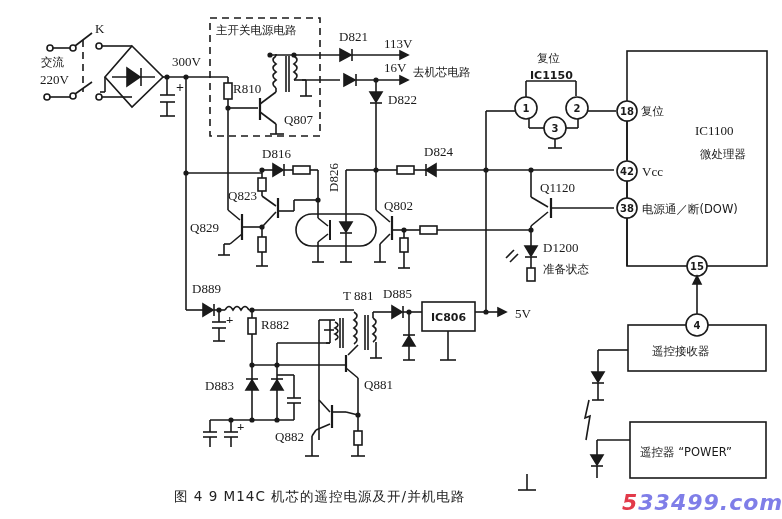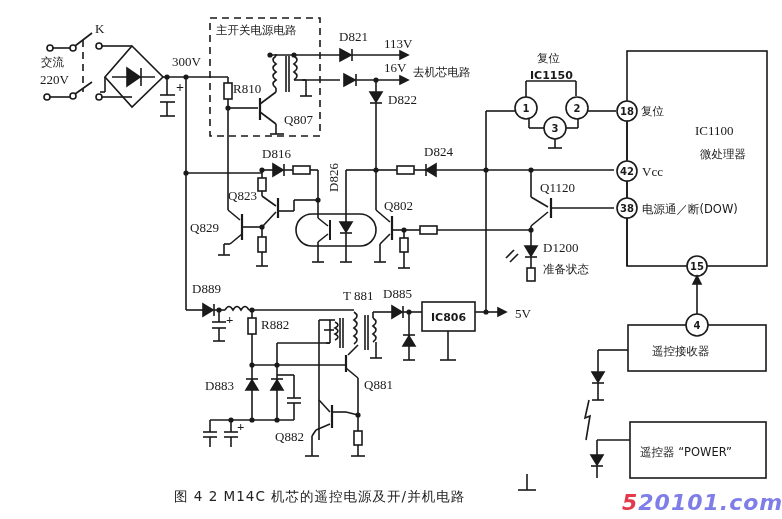--- a/index.html
+++ b/index.html
@@ -398,14 +398,14 @@
     <line x1="597" y1="440" x2="597" y2="455"></line>
     <polygon points="591,455 603,455 597,465" class="fill"></polygon>
     <line x1="591" y1="466" x2="603" y2="466"></line>
     <line x1="597" y1="466" x2="597" y2="478"></line>
   </g>
 
   <line x1="527" y1="474" x2="527" y2="490"></line>
   <line x1="518" y1="490" x2="536" y2="490"></line>
 </svg>
 
-<div class="caption">图 4  2  M14C 机芯的遥控电源及开/并机电路</div>
-<div class="watermark"><span class="wm-a">5</span><span class="wm-b">20101.com</span></div>
+<div class="caption">图 4  9  M14C 机芯的遥控电源及开/并机电路</div>
+<div class="watermark"><span class="wm-a">5</span><span class="wm-b">33499.com</span></div>
 
 </body></html>

